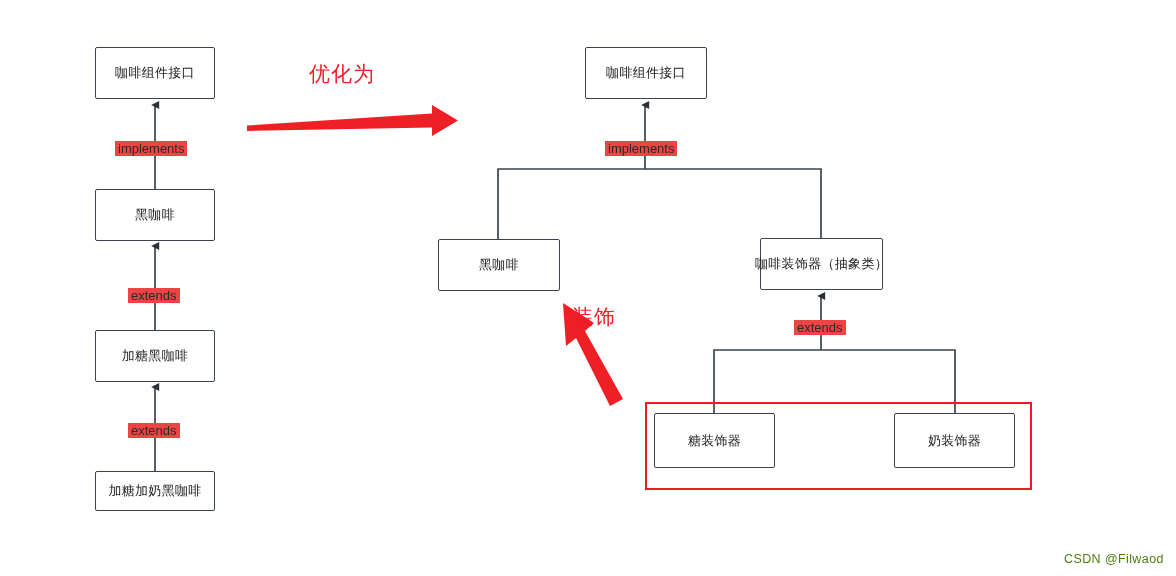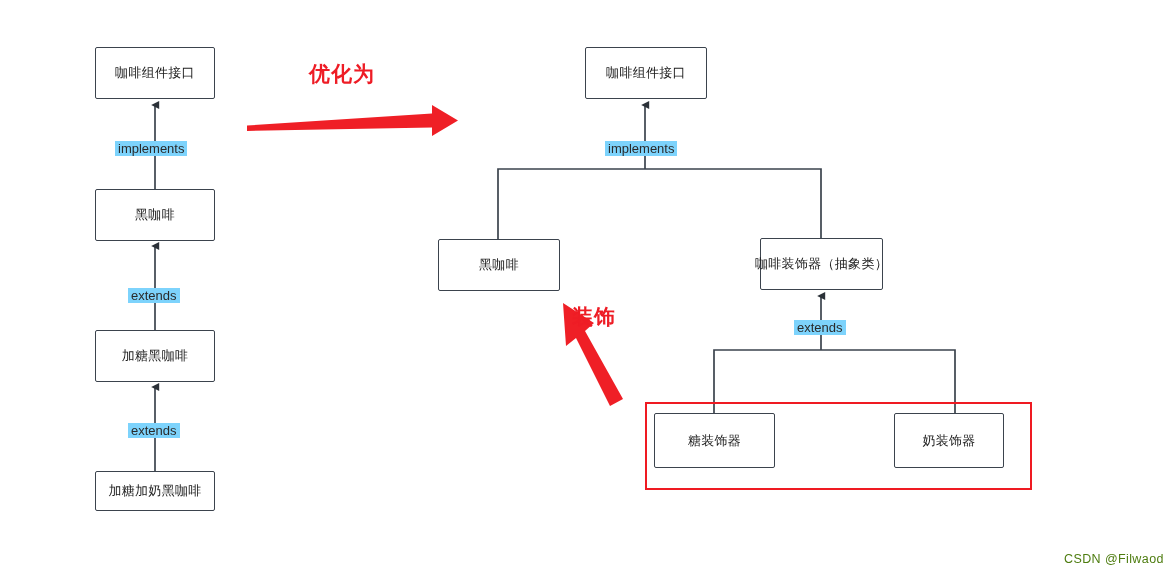--- a/index.html
+++ b/index.html
@@ -36,28 +36,28 @@
   .uml-box .box-line {
     display: block;
     white-space: nowrap;
   }
   .edge-label {
     position: absolute;
     font-size: 13px;
     color: #2a2a2a;
     white-space: nowrap;
     z-index: 4;
-    background: #7dd3fc;
+    background: #ef4444;
     padding: 0 3px;
   }
   .red-note {
     position: absolute;
     color: #ee1c25;
     font-size: 21px;
-    font-weight: 700;
+    font-weight: 400;
     letter-spacing: 1px;
     white-space: nowrap;
     z-index: 6;
   }
   .red-rect {
     position: absolute;
     box-sizing: border-box;
     border: 2.2px solid #ef1a22;
     background: transparent;
     z-index: 2;
@@ -156,21 +156,21 @@
 
   <div class="uml-box" style="left:760px; top:238px; width:123px; height:52px; flex-direction:row;">
     <span class="box-line">咖啡装饰器</span>
     <span class="box-line">（抽象类）</span>
   </div>
 
   <div class="uml-box" style="left:654px; top:413px; width:121px; height:55px;text-align:center;">
     <span class="box-line">糖装饰器</span>
   </div>
 
-  <div class="uml-box" style="left:894px; top:413px; width:110px; height:55px;">
+  <div class="uml-box" style="left:894px; top:413px; width:121px; height:55px;">
     <span class="box-line">奶装饰器</span>
   </div>
 
   <div class="edge-label" style="left:605px; top:141px;">implements</div>
   <div class="edge-label" style="left:794px; top:320px;">extends</div>
 
   <div class="watermark" style="left:1064px; top:552px;">CSDN @Filwaod</div>
 
 </div>
 

